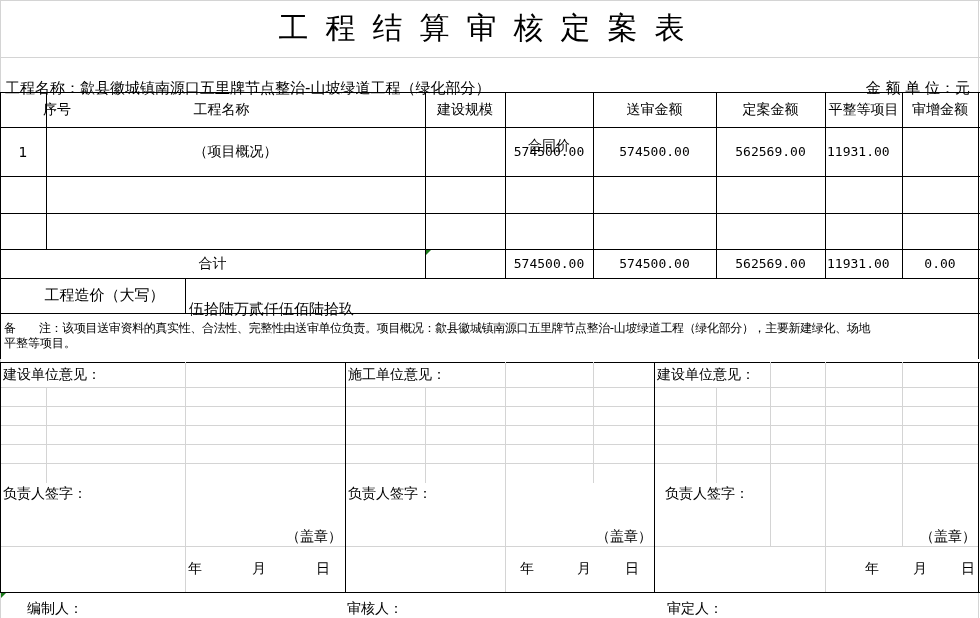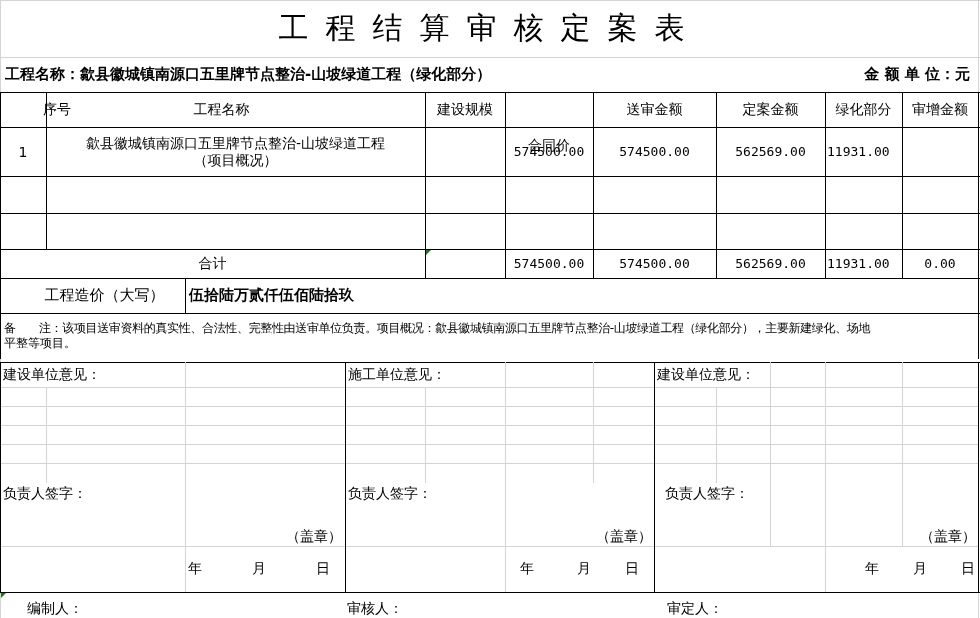--- a/index.html
+++ b/index.html
@@ -6,21 +6,21 @@
   body { width:980px; height:618px; background:#fff; position:relative; overflow:hidden;
          font-family:"DejaVu Sans","Liberation Sans",sans-serif; color:#000; }
   .abs { position:absolute; }
   .hl { position:absolute; height:1px; }
   .vl { position:absolute; width:1px; }
   .blk { background:#000; }
   .gry { background:#d4d4d4; }
   .cell { position:absolute; display:flex; align-items:center; justify-content:center; font-size:14px; white-space:nowrap; }
   .num { font-family:"DejaVu Sans Mono","Liberation Mono",monospace; font-size:13px; }
   .title { font-family:"DejaVu Serif","Liberation Serif",serif; font-size:30px; letter-spacing:17px; }
-  .bold { font-weight:bold; }
+  .bold { font-weight:normal;margin-top:14px; }
   .small { font-size:12px; }
   .tri { position:absolute; width:0; height:0; border-top:5px solid #1a7a1a; border-right:5px solid transparent; }
 </style>
 </head>
 <body>
 
 <div class="hl gry" style="left:0;top:0;width:980px;"></div>
 <div class="vl gry" style="left:0;top:0;height:618px;"></div>
 <div class="vl gry" style="left:978px;top:0;height:92px;"></div>
 <div class="hl gry" style="left:0;top:57px;width:980px;"></div>
@@ -47,28 +47,27 @@
 <div class="vl blk" style="left:902px;top:92px;height:186px;"></div>
 <div class="vl blk" style="left:978px;top:92px;height:267px;"></div>
 
 <div>
   <div class="cell" style="left:16px;top:92px;width:46px;height:35px;margin-left:18px;">序号</div>
   <div class="cell" style="left:32px;top:92px;width:379px;height:35px;">工程名称</div>
   <div class="cell" style="left:425px;top:92px;width:80px;height:35px;">建设规模</div>
   <div class="cell" style="left:505px;top:92px;width:88px;height:35px;margin-top:36px;">合同价</div>
   <div class="cell" style="left:593px;top:92px;width:123px;height:35px;">送审金额</div>
   <div class="cell" style="left:716px;top:92px;width:109px;height:35px;">定案金额</div>
-  <div class="cell" style="left:825px;top:92px;width:77px;height:35px;">绿化部分</div>
+  <div class="cell" style="left:825px;top:92px;width:77px;height:35px;">平整等项目</div>
   <div class="cell" style="left:902px;top:92px;width:76px;height:35px;">审增金额</div>
 </div>
 
 <div>
   <div class="cell" style="left:0;top:127px;width:46px;height:49px;">1</div>
   <div class="cell" style="left:46px;top:127px;width:379px;height:49px;flex-direction:column;line-height:17px;">
-    <span>歙县徽城镇南源口五里牌节点整治-山坡绿道工程</span>
     <span>（项目概况）</span>
   </div>
   <div class="cell" style="left:425px;top:127px;width:80px;height:49px;"></div>
   <div class="cell num" style="left:505px;top:127px;width:88px;height:49px;">574500.00</div>
   <div class="cell num" style="left:593px;top:127px;width:123px;height:49px;">574500.00</div>
   <div class="cell num" style="left:716px;top:127px;width:109px;height:49px;">562569.00</div>
   <div class="cell num" style="left:827px;top:127px;width:75px;height:49px;justify-content:flex-start;">11931.00</div>
   <div class="cell num" style="left:902px;top:127px;width:76px;height:49px;"></div>
 </div>
 

